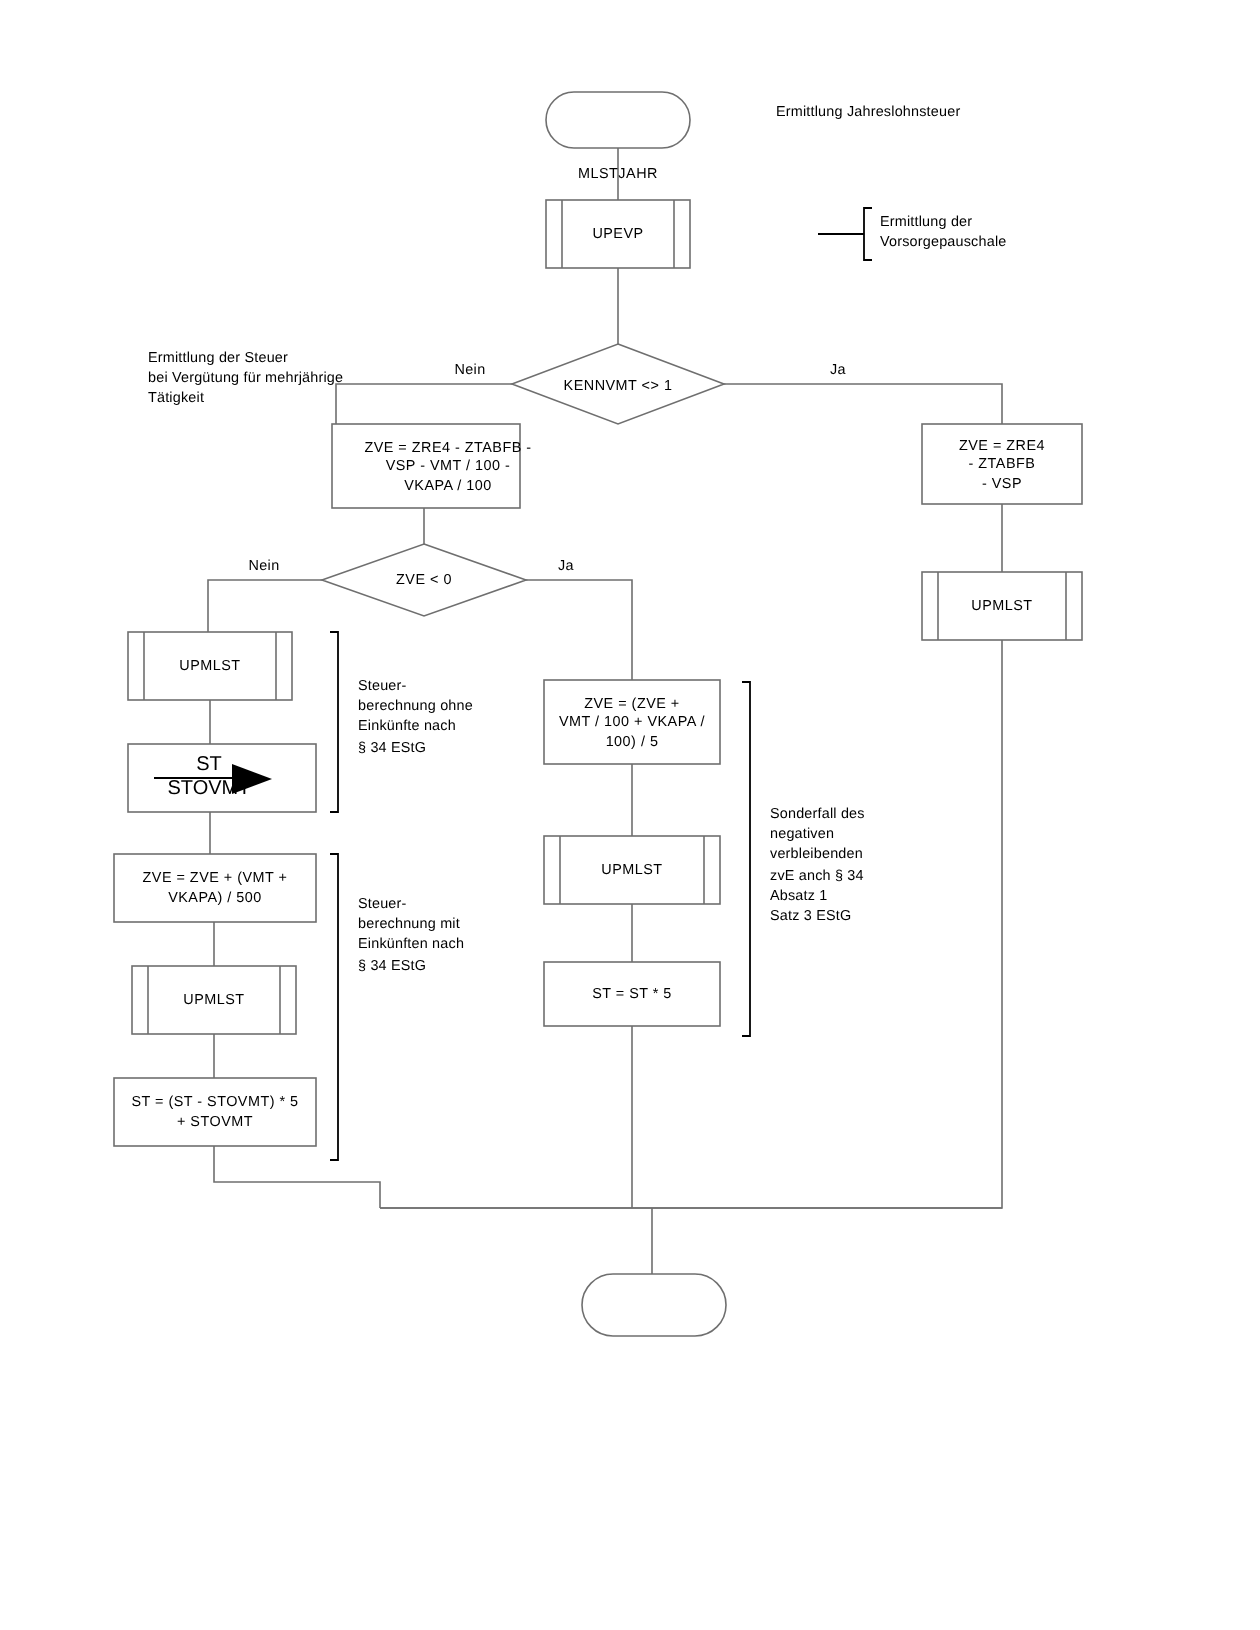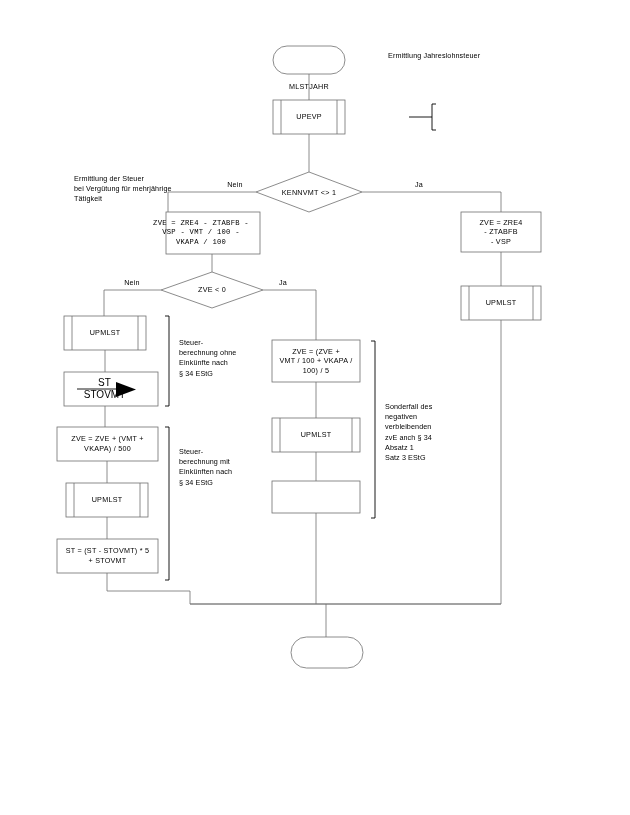--- a/index.html
+++ b/index.html
@@ -184,32 +184,34 @@
 
     <rect class="shape" x="291" y="637" width="72" height="31" rx="15.5" ry="15.5"></rect>
   </svg>
 
   <div class="node-text" style="left:273px; top:46px; width:72px; height:28px;margin-top:27px;">MLSTJAHR</div>
 
   <div class="node-text" style="left:281px; top:100px; width:56px; height:34px;">UPEVP</div>
 
   <div class="lbl l note" style="left:388px; top:51px; width:180px;">Ermittlung Jahreslohnsteuer</div>
 
+  <div class="lbl l note" style="left:440px; top:106px; width:150px;">Ermittlung der
+Vorsorgepauschale</div>
 
   <div class="node-text" style="left:265px; top:184px; width:88px; height:17px;">KENNVMT &lt;&gt; 1</div>
 
   <div class="lbl c branch-lbl" style="left:217px; top:180px; width:36px;">Nein</div>
 
   <div class="lbl c branch-lbl" style="left:406px; top:180px; width:26px;">Ja</div>
 
   <div class="lbl l note" style="left:74px; top:174px; width:160px;">Ermittlung der Steuer
 bei Vergütung für mehrjährige
 Tätigkeit</div>
 
-  <div class="node-text" style="left:149px; top:212px; width:104px; height:42px;font-family:Liberation Mono, monospace;">ZVE = ZRE4 - ZTABFB -
+  <div class="node-text" style="left:172px; top:212px; width:104px; height:42px;">ZVE = ZRE4 - ZTABFB -
 VSP - VMT / 100 -
 VKAPA / 100</div>
 
   <div class="node-text" style="left:461px; top:212px; width:80px; height:40px;">ZVE = ZRE4
 - ZTABFB
 - VSP</div>
 
   <div class="node-text" style="left:469px; top:286px; width:64px; height:34px;">UPMLST</div>
 
   <div class="node-text" style="left:178px; top:282px; width:68px; height:16px;">ZVE &lt; 0</div>
@@ -241,20 +243,21 @@
 
   <div class="node-text" style="left:57px; top:539px; width:101px; height:34px;border-radius:11px;">ST = (ST - STOVMT) * 5
 + STOVMT</div>
 
   <div class="node-text" style="left:272px; top:340px; width:88px; height:42px;">ZVE = (ZVE +
 VMT / 100 + VKAPA /
 100) / 5</div>
 
   <div class="node-text" style="left:280px; top:418px; width:72px; height:34px;">UPMLST</div>
 
+  <div class="node-text" style="left:272px; top:481px; width:88px; height:32px;">ST = ST * 5</div>
 
   <div class="lbl l note" style="left:385px; top:402px; width:120px;">Sonderfall des
 negativen
 verbleibenden
 zvE anch § 34
 Absatz 1
 Satz 3 EStG</div>
 
 
 </div>

